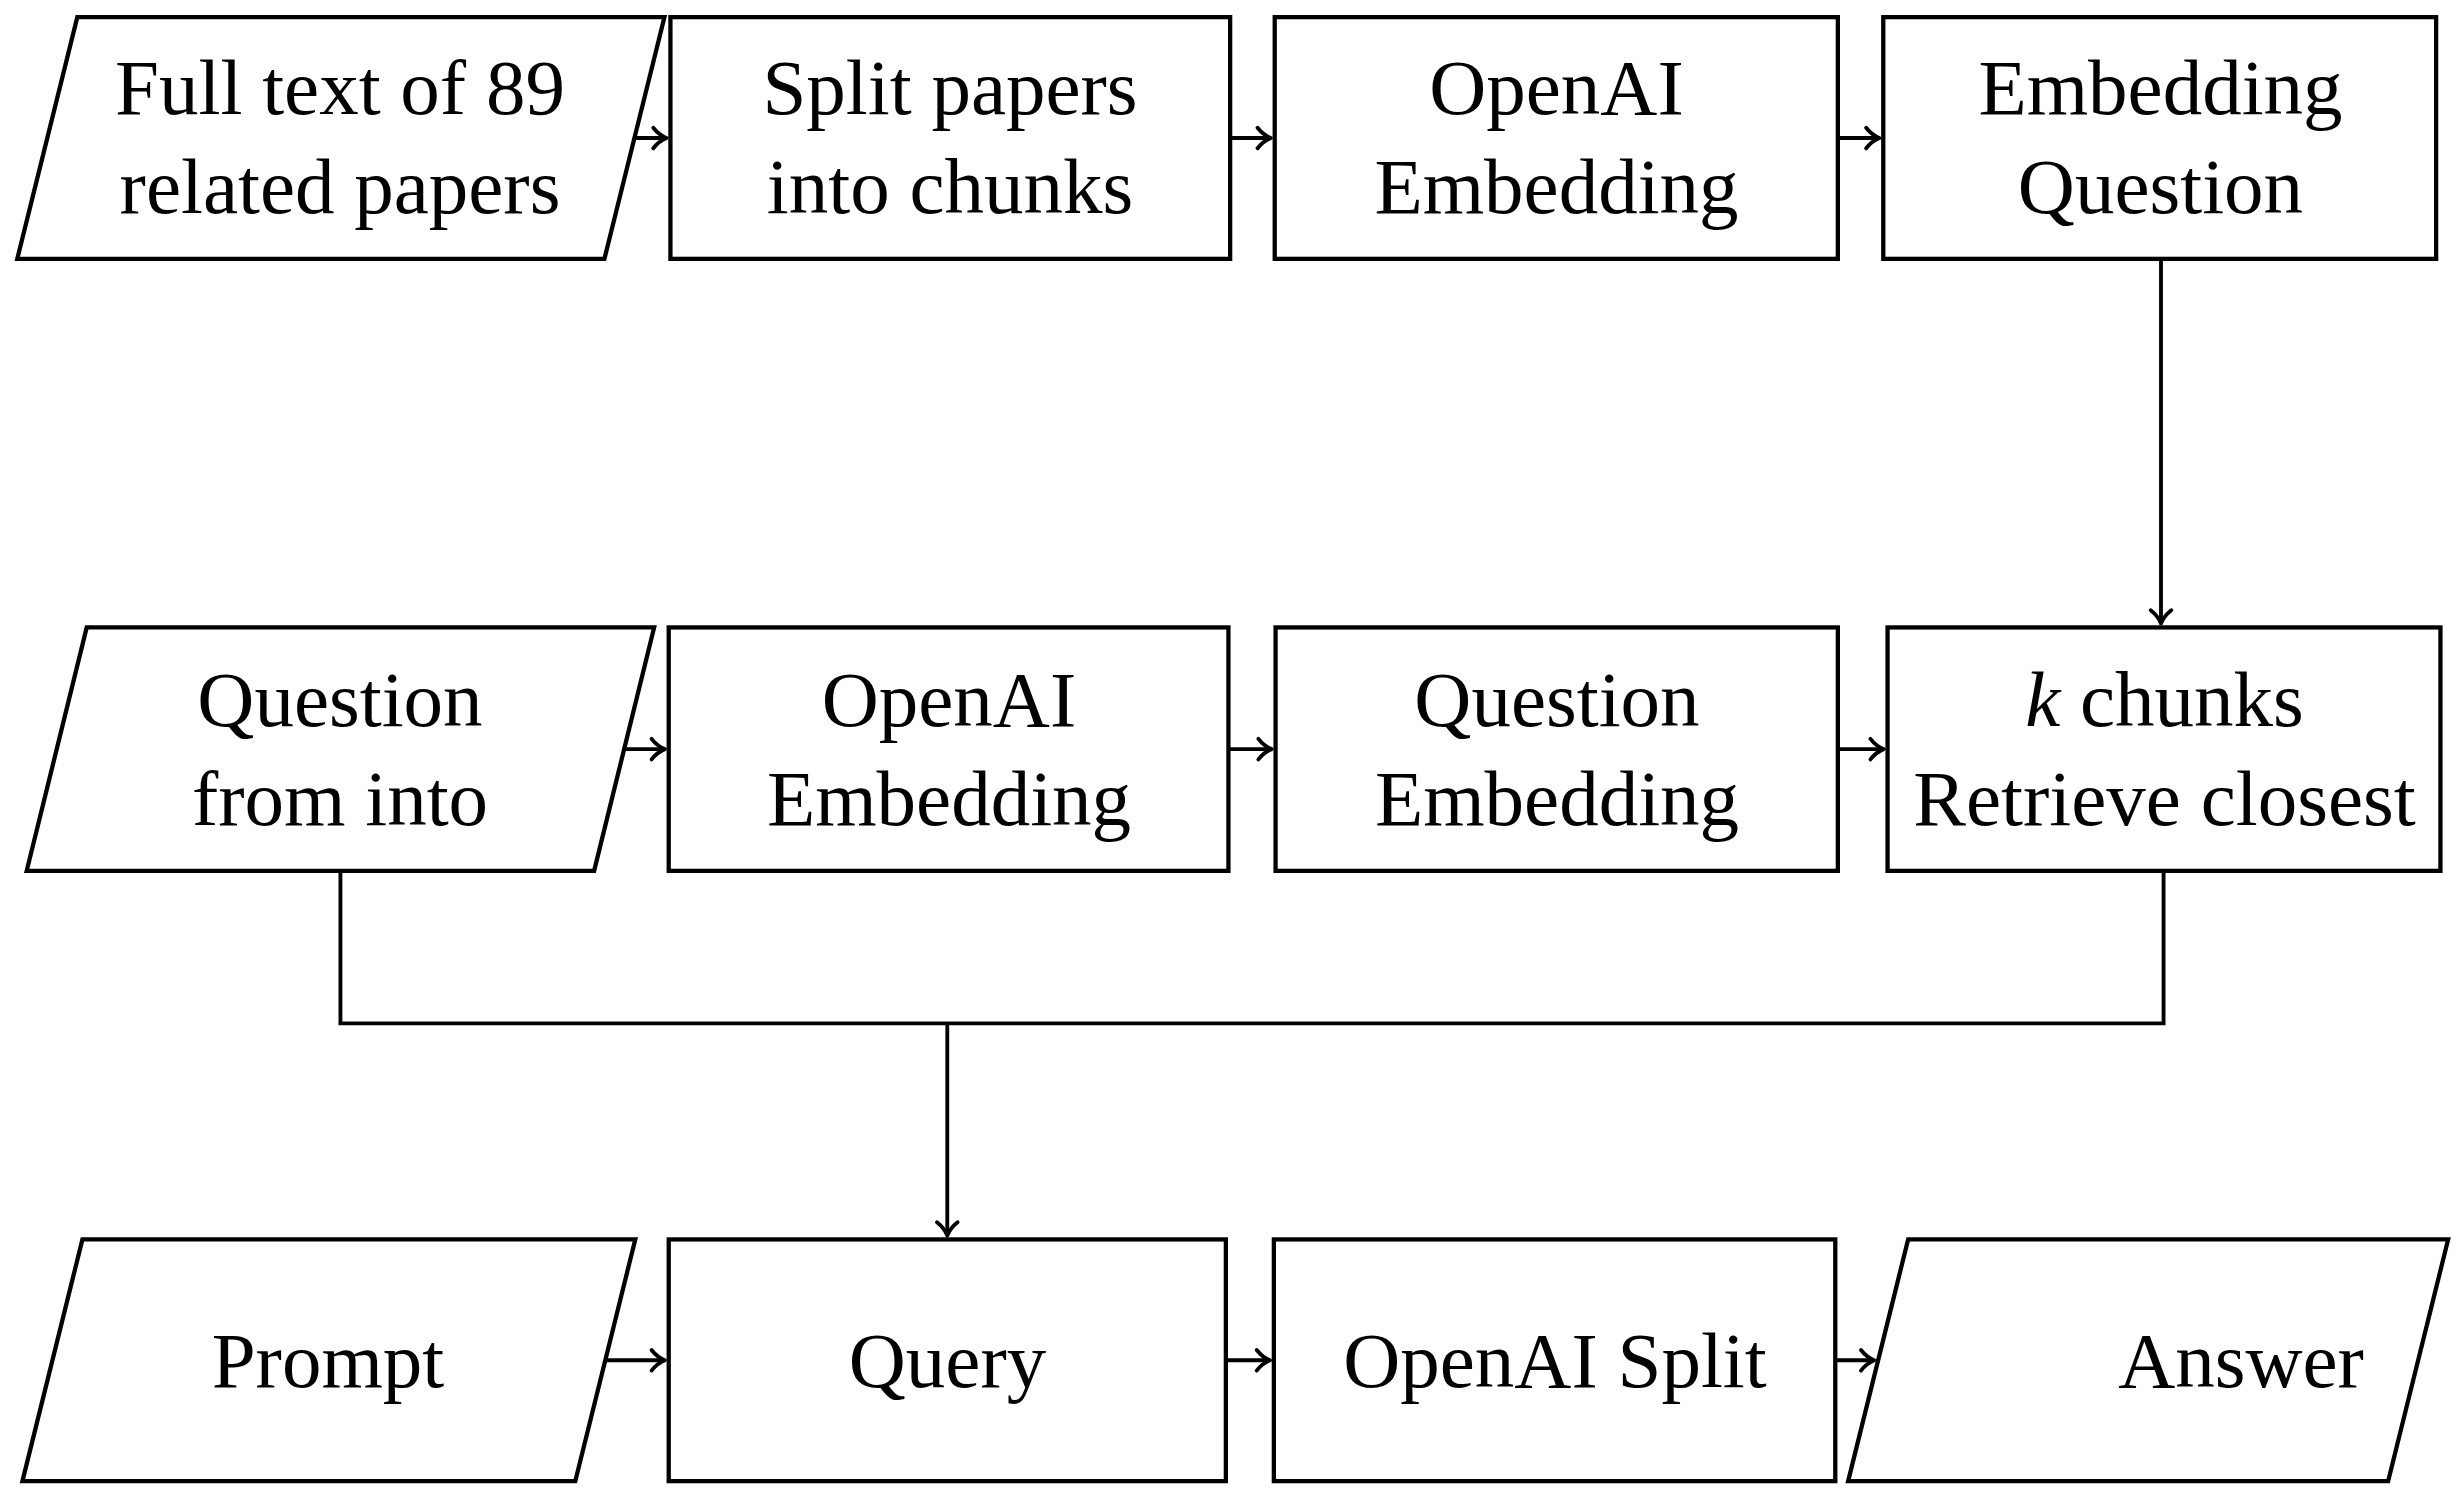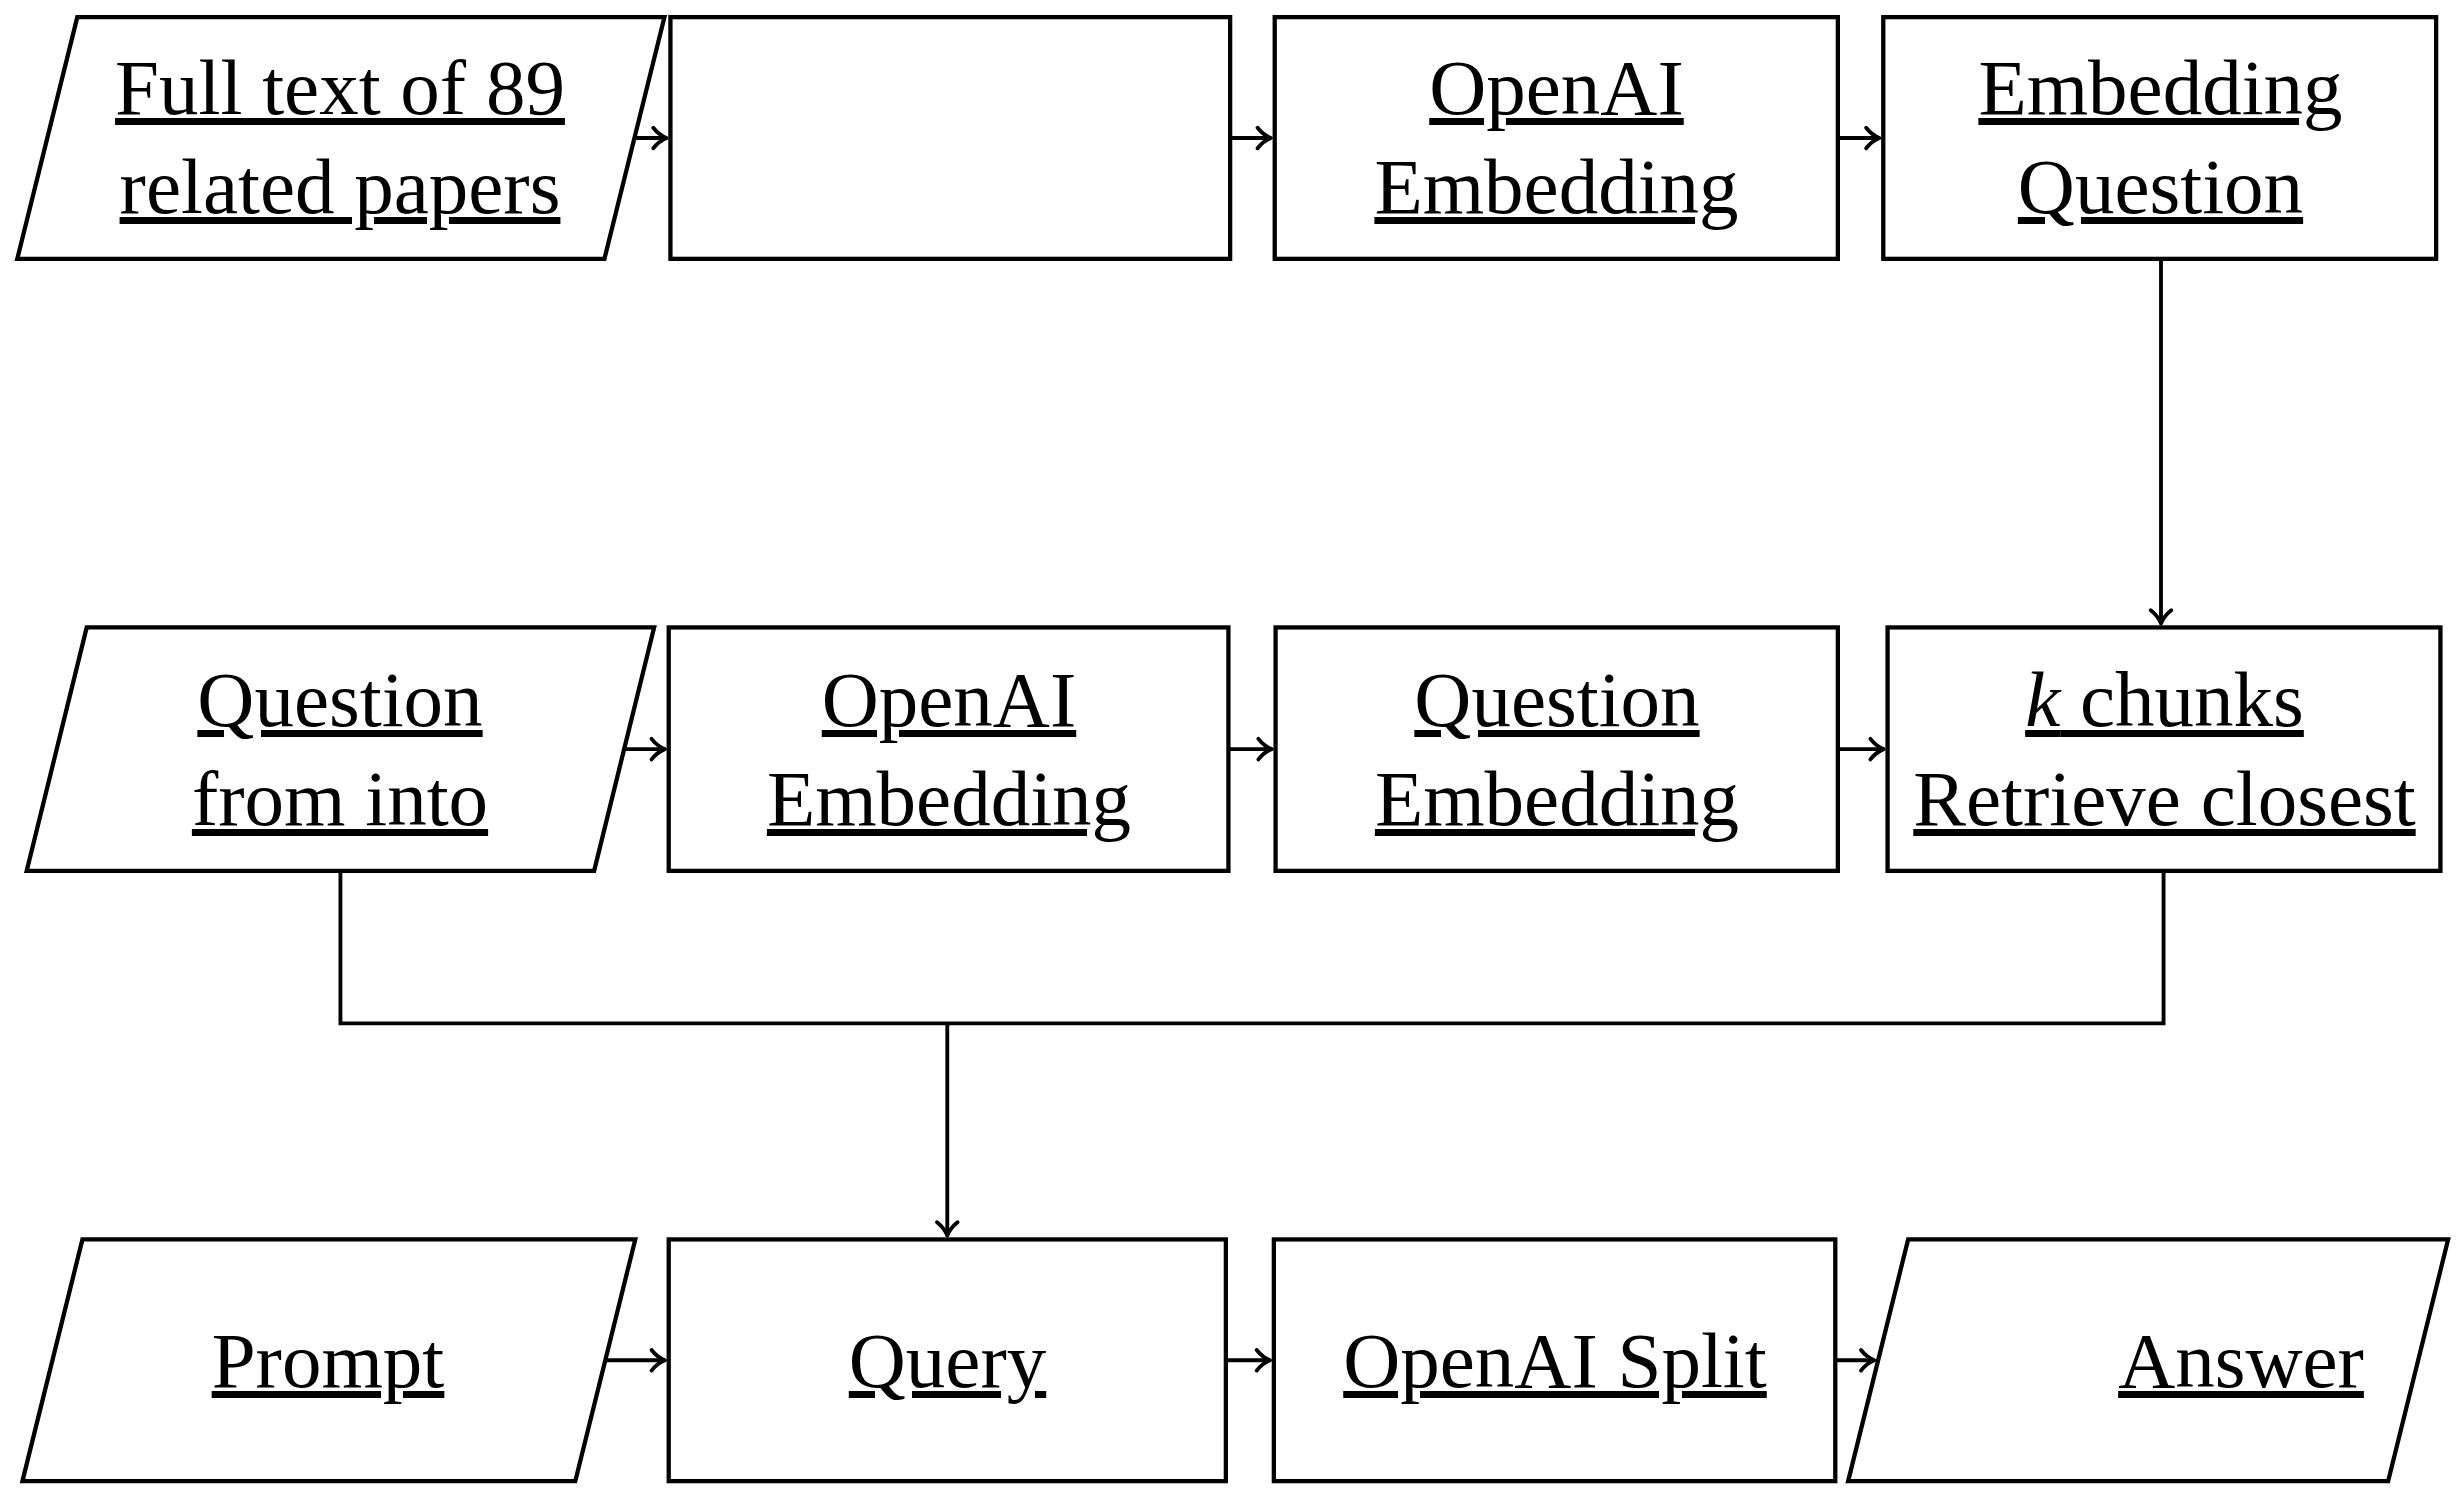--- a/index.html
+++ b/index.html
@@ -40,21 +40,20 @@
     flex-direction: column;
     align-items: center;
     justify-content: center;
     text-align: left;
     font-family: "Liberation Serif", "DejaVu Serif", serif;
     font-size: 79px;
     line-height: 1.25;
     color: #000000;
     white-space: nowrap;
     pointer-events: none;
-    text-decoration: underline;
   }
   .lbl i {
     font-style: italic;
     font-family: "Liberation Serif", "DejaVu Serif", serif;
   }
   
   #lbl-full-text            { left: 57px;   top: 17px;   width: 566px; height: 242px; }
   #lbl-split-papers         { left: 670px;  top: 17px;   width: 560px; height: 242px; }
   #lbl-openai-embedding-top { left: 1275px; top: 17px;   width: 563px; height: 242px; }
   #lbl-embedding-database   { left: 1884px; top: 17px;   width: 553px; height: 242px; }
@@ -109,20 +108,24 @@
     <path class="edge" d="M 706 1587 L 775 1587" marker-end="url(#arrowhead)"></path>
     <path class="edge" d="M 1430 1587 L 1481 1587" marker-end="url(#arrowhead)"></path>
     <path class="edge" d="M 2141 1587 L 2186 1587" marker-end="url(#arrowhead)"></path>
   </svg>
 
   <div class="lbl" id="lbl-full-text">
     <div>Full text of 89</div>
     <div>related papers</div>
   </div>
 
+  <div class="lbl" id="lbl-split-papers">
+    <div>Split papers</div>
+    <div>into chunks</div>
+  </div>
 
   <div class="lbl" id="lbl-openai-embedding-top">
     <div>OpenAI</div>
     <div>Embedding</div>
   </div>
 
   <div class="lbl" id="lbl-embedding-database">
     <div>Embedding</div>
     <div>Question</div>
   </div>

